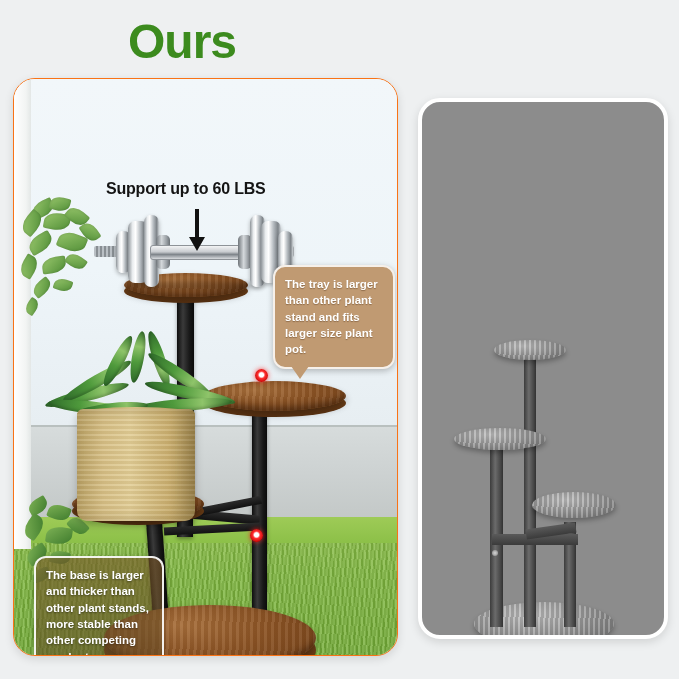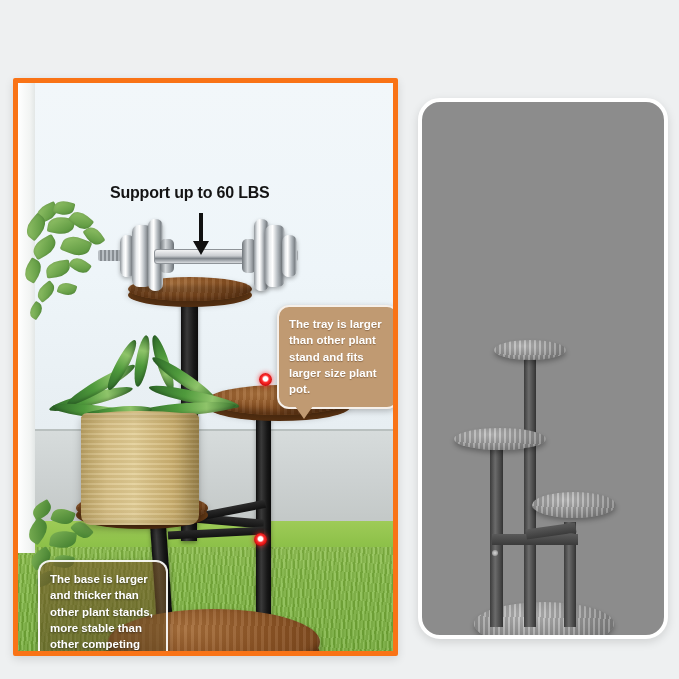--- a/index.html
+++ b/index.html
@@ -15,24 +15,24 @@
   .heading{
     position:absolute;font-weight:bold;letter-spacing:-1px;
     line-height:1;white-space:nowrap;
   }
   #ours-title{left:128px;top:18px;font-size:48px;color:#3c8b1e;}
   #others-title{left:437px;top:38px;font-size:46px;color:#8e8e8e;}
 
   
   .panel{position:absolute;overflow:hidden;}
   #ours-panel{
-    left:13px;top:78px;width:385px;height:578px;border-radius:2px;
+    left:13px;top:78px;width:385px;height:578px;border-radius:22px;
     background:#f3f8fb;
     box-shadow:0 3px 10px rgba(0,0,0,.12);
-    border:5px solid #f97316;
+    border:1px solid #f97316;
     box-sizing:border-box;
   }
   #others-panel{
     left:418px;top:98px;width:250px;height:541px;border-radius:22px;
     background:#8c8c8c;
     border:4px solid #ffffff;
     box-sizing:border-box;
     box-shadow:0 3px 10px rgba(0,0,0,.13);
   }
 
@@ -157,21 +157,21 @@
     position:absolute;box-sizing:border-box;
     border-radius:12px;border:2px solid rgba(255,255,255,.92);
     color:#ffffff;font-weight:bold;font-size:11.5px;line-height:1.42;
     padding:9px 10px;
     text-shadow:0 1px 2px rgba(0,0,0,.45);
     box-shadow:0 2px 6px rgba(0,0,0,.25);
   }
   #callout-tray{
     left:259px;top:186px;width:122px;
     background:#c09a72;border-color:rgba(255,255,255,.85);
-    color:#ffffff;text-shadow:0 1px 1px rgba(110,78,48,.6);margin-top:36px;
+    color:#ffffff;text-shadow:0 1px 1px rgba(110,78,48,.6);
   }
   #callout-tray .tail{
     position:absolute;left:16px;bottom:-12px;width:0;height:0;
     border-left:9px solid transparent;border-right:9px solid transparent;
     border-top:13px solid #c09a72;
   }
   #callout-base{
     left:20px;top:477px;width:130px;
     background:linear-gradient(180deg,rgba(120,86,40,.62),rgba(95,72,36,.58));
   }
@@ -203,20 +203,21 @@
   .screw{
     position:absolute;width:6px;height:6px;border-radius:50%;
     background:radial-gradient(circle,#d6d6d6,#7e7e7e);
   }
 </style>
 </head>
 <body>
 
 <div id="stage">
 
+  <div class="heading" id="ours-title">Ours</div>
 
   <div class="panel" id="ours-panel">
     <div id="scene">
 
       <div class="sky"></div>
       <div class="wall"></div>
       <div class="wall-line"></div>
       <div class="lawn"></div>
       <div class="lawn-far"></div>
       <div class="pillar"></div>

